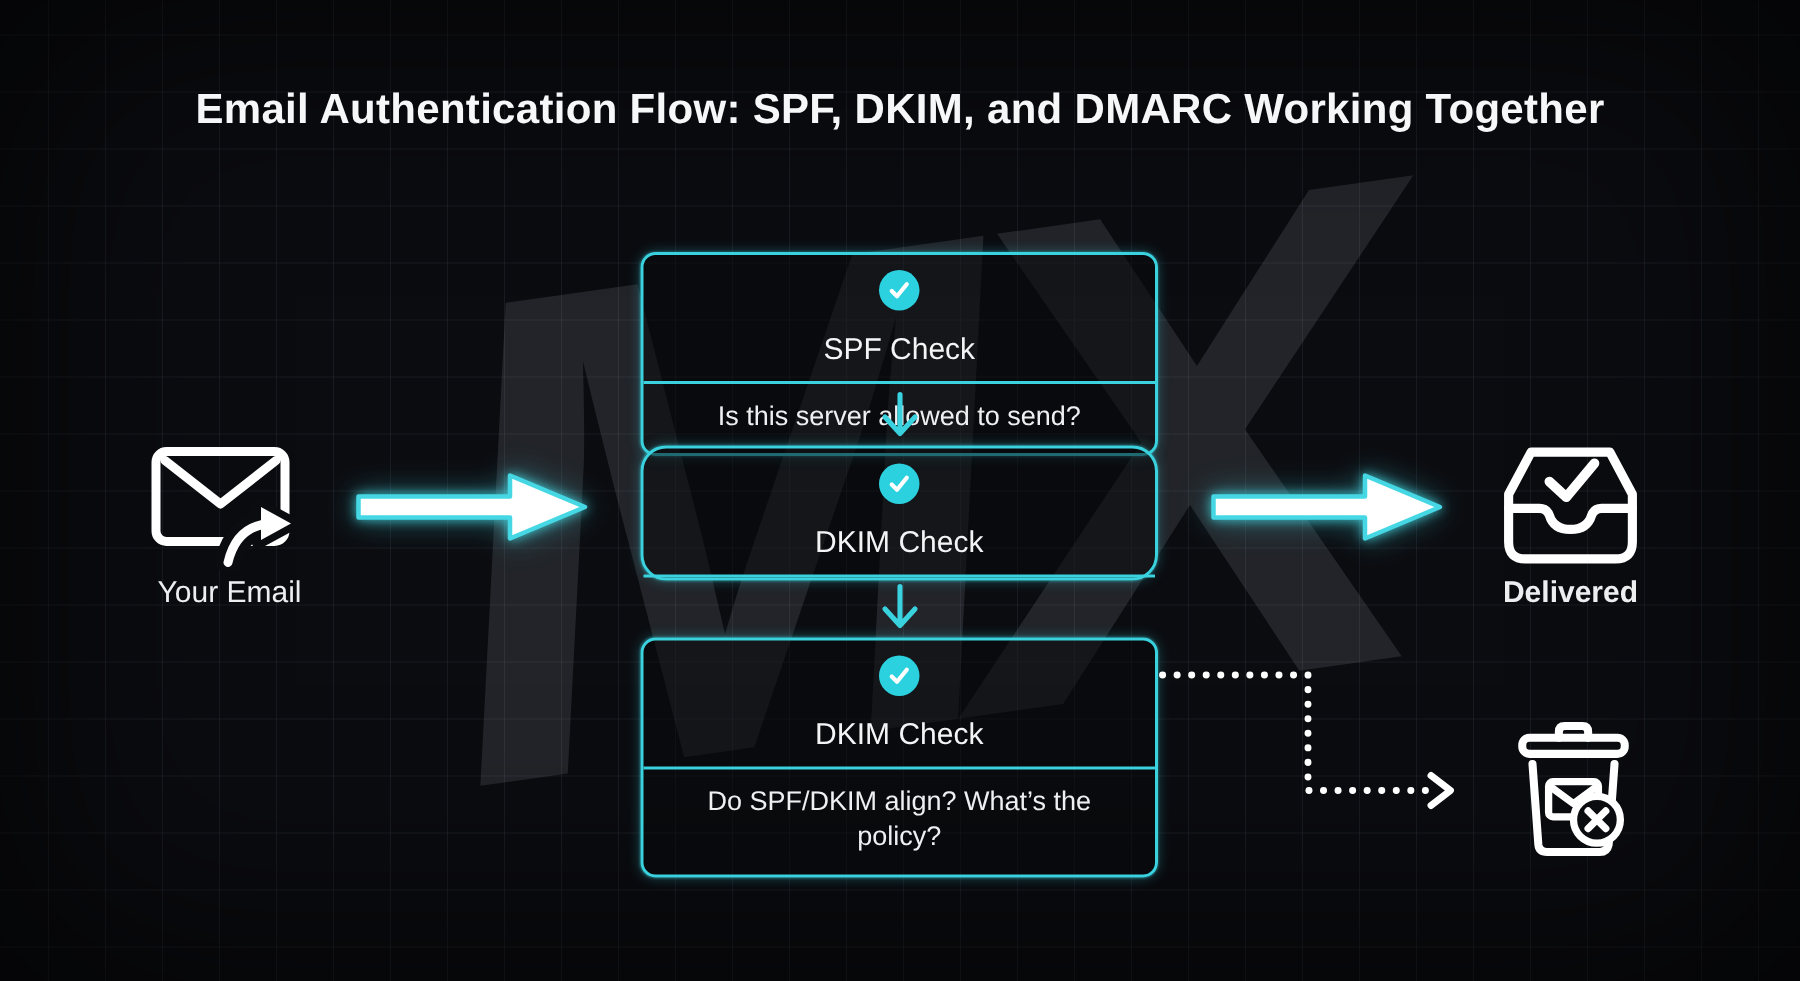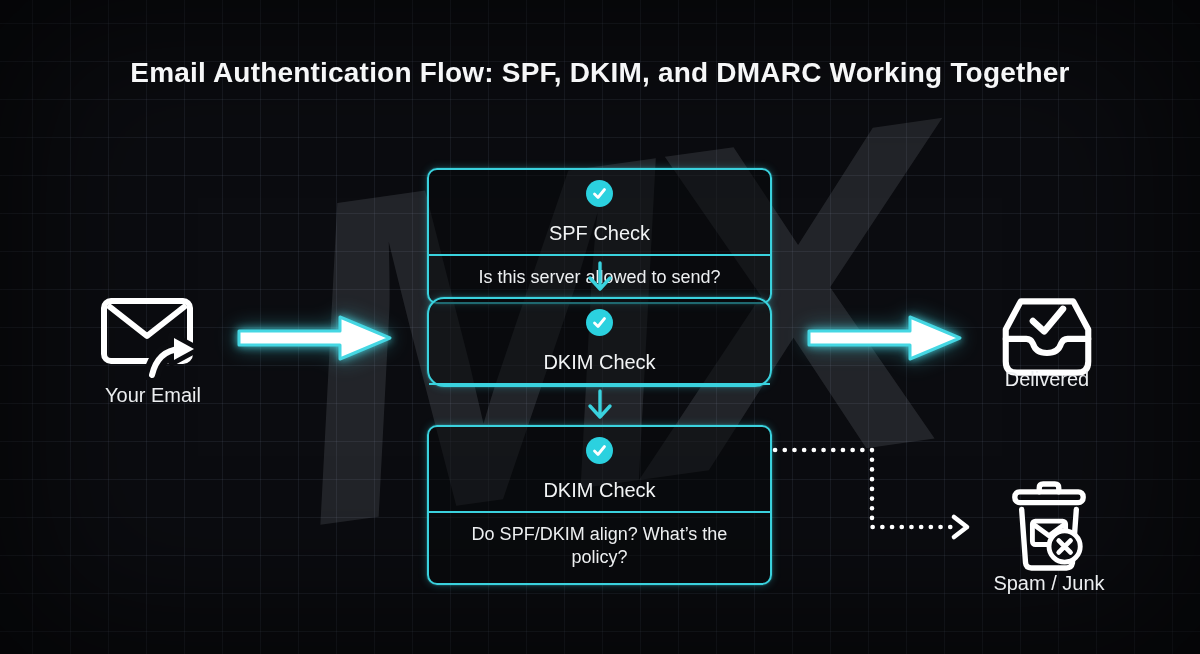--- a/index.html
+++ b/index.html
@@ -135,27 +135,26 @@
     <svg class="icon-svg" style="left:770px; top:438px;" width="210" height="106" viewBox="0 0 210 106">
       <path d="M5 12 H102 V89 H184" fill="none" stroke="#ffffff" stroke-width="4.6" stroke-linecap="round" stroke-dasharray="0.1 9.6"></path>
       <path d="M184 79 L197 89 L184 99" fill="none" stroke="#ffffff" stroke-width="4.6" stroke-linecap="round" stroke-linejoin="round"></path>
     </svg>
 
     <svg class="icon-svg" style="left:1002px; top:295px;" width="90" height="84" viewBox="0 0 96 84">
       <path d="M20 4 H76 L92 34 V68 Q92 80 80 80 H16 Q4 80 4 68 V34 Z" fill="none" stroke="#ffffff" stroke-width="6.5" stroke-linejoin="round"></path>
       <path d="M4 44 H26 Q31 44 33 49 Q36 59 48 59 Q60 59 63 49 Q65 44 70 44 H92" fill="none" stroke="#ffffff" stroke-width="6.5" stroke-linecap="round"></path>
       <polyline points="33,25 45,36 65,12" fill="none" stroke="#ffffff" stroke-width="7" stroke-linecap="round" stroke-linejoin="round"></polyline>
     </svg>
-    <div class="node-label" style="left:968px; top:368px; width:158px;">Delivered</div>
+    <div class="node-label" style="left:968px; top:384px; width:158px;font-weight:bold;">Delivered</div>
 
     <svg class="icon-svg" style="left:1008px; top:480px;" width="82" height="92" viewBox="0 0 84 94">
       <path d="M32 12 V8 Q32 4 36 4 H48 Q52 4 52 8 V12" fill="none" stroke="#ffffff" stroke-width="5.5" stroke-linecap="round"></path>
       <rect x="7" y="12" width="70" height="11" rx="5" fill="none" stroke="#ffffff" stroke-width="5.5"></rect>
       <path d="M14 30 L18 85 Q18.5 90 24 90 H60 Q65 90 66 85 L70 30" fill="none" stroke="#ffffff" stroke-width="5.5" stroke-linecap="round" stroke-linejoin="round"></path>
       <rect x="25" y="42" width="34" height="24" rx="3" fill="none" stroke="#ffffff" stroke-width="5"></rect>
       <polyline points="27,46 42,57 57,46" fill="none" stroke="#ffffff" stroke-width="5" stroke-linecap="round" stroke-linejoin="round"></polyline>
       <circle cx="58" cy="68" r="16" fill="#0b0c10" stroke="#ffffff" stroke-width="5"></circle>
       <path d="M52 62 L64 74 M64 62 L52 74" fill="none" stroke="#ffffff" stroke-width="5" stroke-linecap="round"></path>
     </svg>
-    <div class="node-label" style="left:963px; top:572px; width:172px;">Spam / Junk</div>
 
   </div>
 </div>
 
 </body></html>

